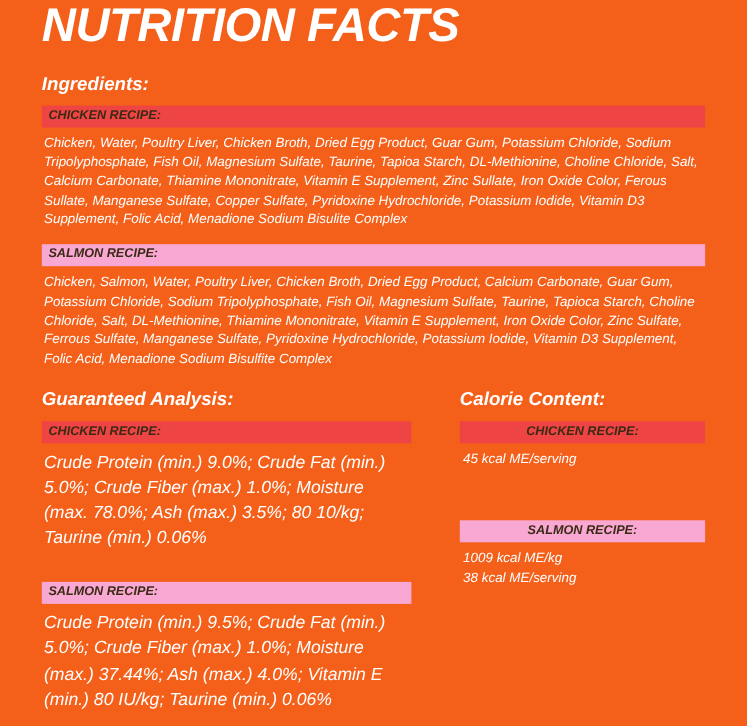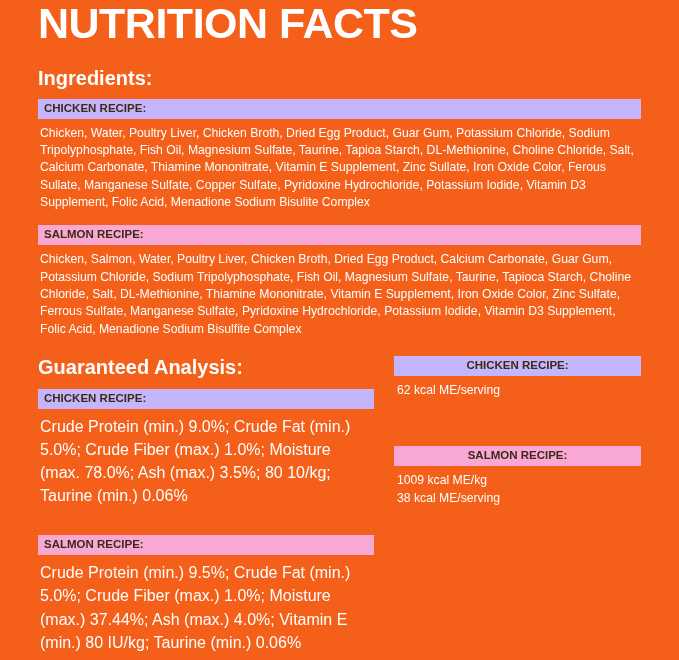--- a/index.html
+++ b/index.html
@@ -13,57 +13,58 @@
     font-family: "Liberation Sans", sans-serif;
     color: #ffffff;
     overflow: hidden;
   }
   .page {
     position: relative;
     width: 679px;
     height: 502px;
     box-sizing: border-box;
     padding: 0 38px;
+    font-style: italic;
   }
   .title {
     font-size: 43px;
     font-weight: bold;
     letter-spacing: -0.5px;
     line-height: 1;
     padding-top: 2px;
     margin-bottom: 22px;
     color: #ffffff;
   }
   .section-head {
-    font-size: 20px;
+    font-size: 17px;
     font-weight: bold;
     color: #ffffff;
     margin-bottom: 9px;
   }
   .recipe-bar {
     font-size: 11.5px;
     font-weight: bold;
     color: #3B2A14;
     padding: 3px 6px 3px 6px;
     line-height: 1.2;
     box-sizing: border-box;
   }
-  .bar-chicken { background: #c4b5fd; }
+  .bar-chicken { background: #ef4444; }
   .bar-salmon  { background: #f9a8d4; }
   .body-text {
     font-size: 12.2px;
     line-height: 1.42;
     color: #ffffff;
     margin: 6px 0 0 0;
     padding: 0 2px 0 2px;
   }
   .block-ingredients { margin-bottom: 16px; }
   .two-col {
     display: flex;
-    gap: 20px;
+    gap: 44px;
     margin-top: 18px;
   }
   .col-left { width: 336px; flex: none; }
   .col-right { flex: 1; }
   .ga-head { margin-bottom: 10px; }
   .ga-text {
     font-size: 16px;
     line-height: 1.45;
     margin: 6px 0 0 0;
     padding-left: 2px;
@@ -112,24 +113,25 @@
       <div class="recipe-bar bar-chicken">CHICKEN RECIPE:</div>
       <p class="ga-text">Crude Protein (min.) 9.0%; Crude Fat (min.) 5.0%; Crude Fiber (max.) 1.0%; Moisture (max. 78.0%; Ash (max.) 3.5%; 80 10/kg; Taurine (min.) 0.06%</p>
 
       <div class="spacer-salmon-ga"></div>
 
       <div class="recipe-bar bar-salmon">SALMON RECIPE:</div>
       <p class="ga-text">Crude Protein (min.) 9.5%; Crude Fat (min.) 5.0%; Crude Fiber (max.) 1.0%; Moisture (max.) 37.44%; Ash (max.) 4.0%; Vitamin E (min.) 80 IU/kg; Taurine (min.) 0.06%</p>
     </div>
 
     <div class="col-right">
+      <div class="section-head ga-head">Calorie Content:</div>
 
       <div class="recipe-bar bar-chicken cal-bar">CHICKEN RECIPE:</div>
       <p class="cal-text">
-        <span class="cal-line">62 kcal ME/serving</span>
+        <span class="cal-line">45 kcal ME/serving</span>
       </p>
 
       <div class="spacer-salmon-cal"></div>
 
       <div class="recipe-bar bar-salmon cal-bar">SALMON RECIPE:</div>
       <p class="cal-text">
         <span class="cal-line">1009 kcal ME/kg</span>
         <span class="cal-line">38 kcal ME/serving</span>
       </p>
     </div>

